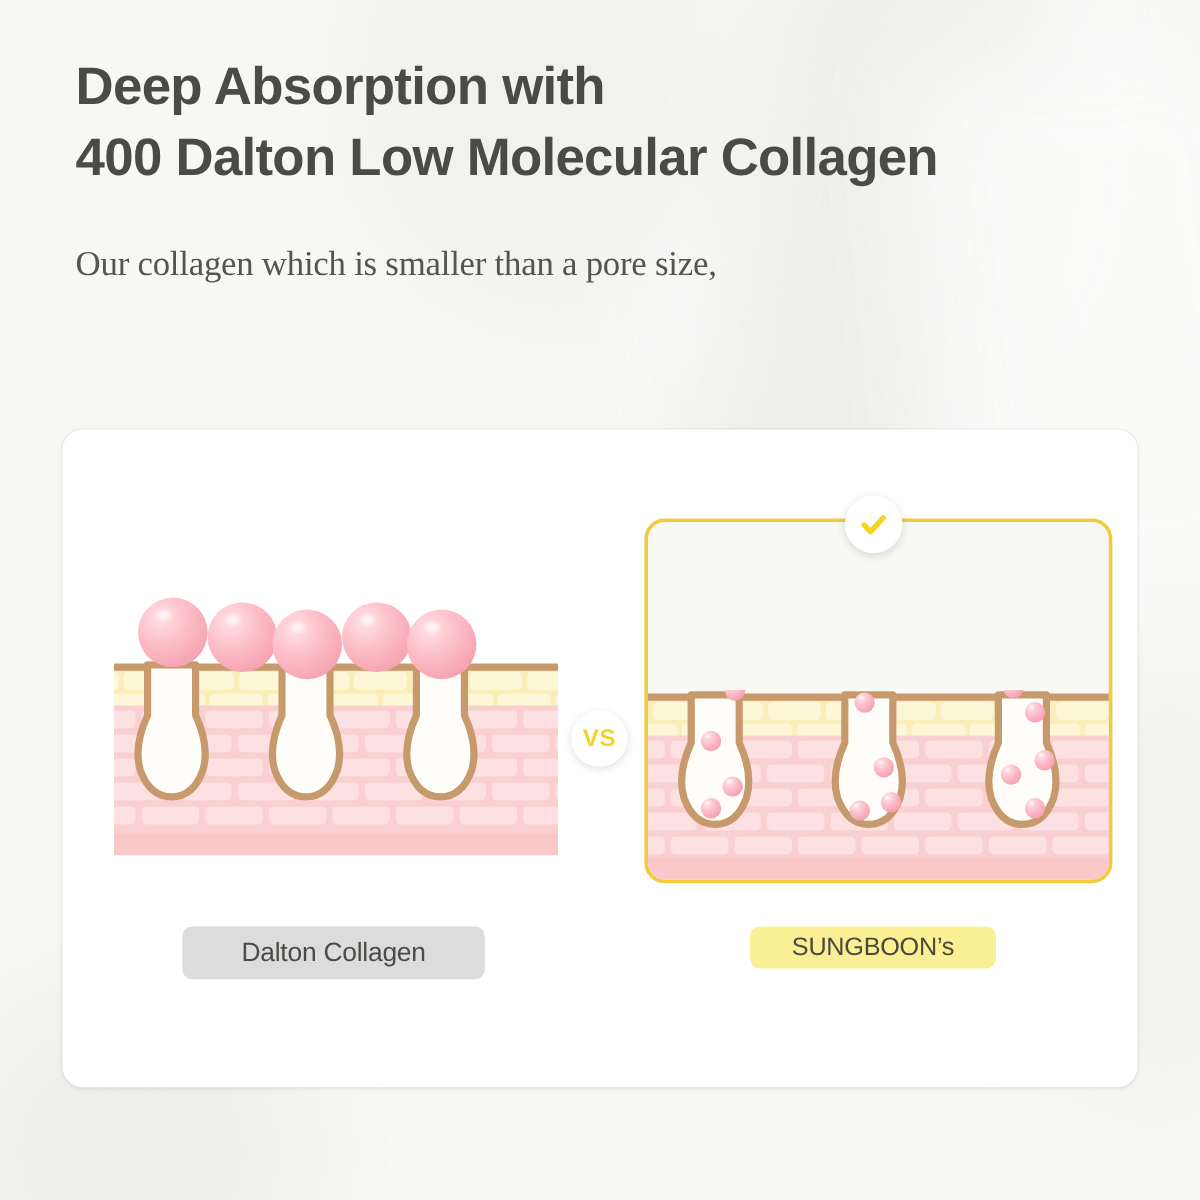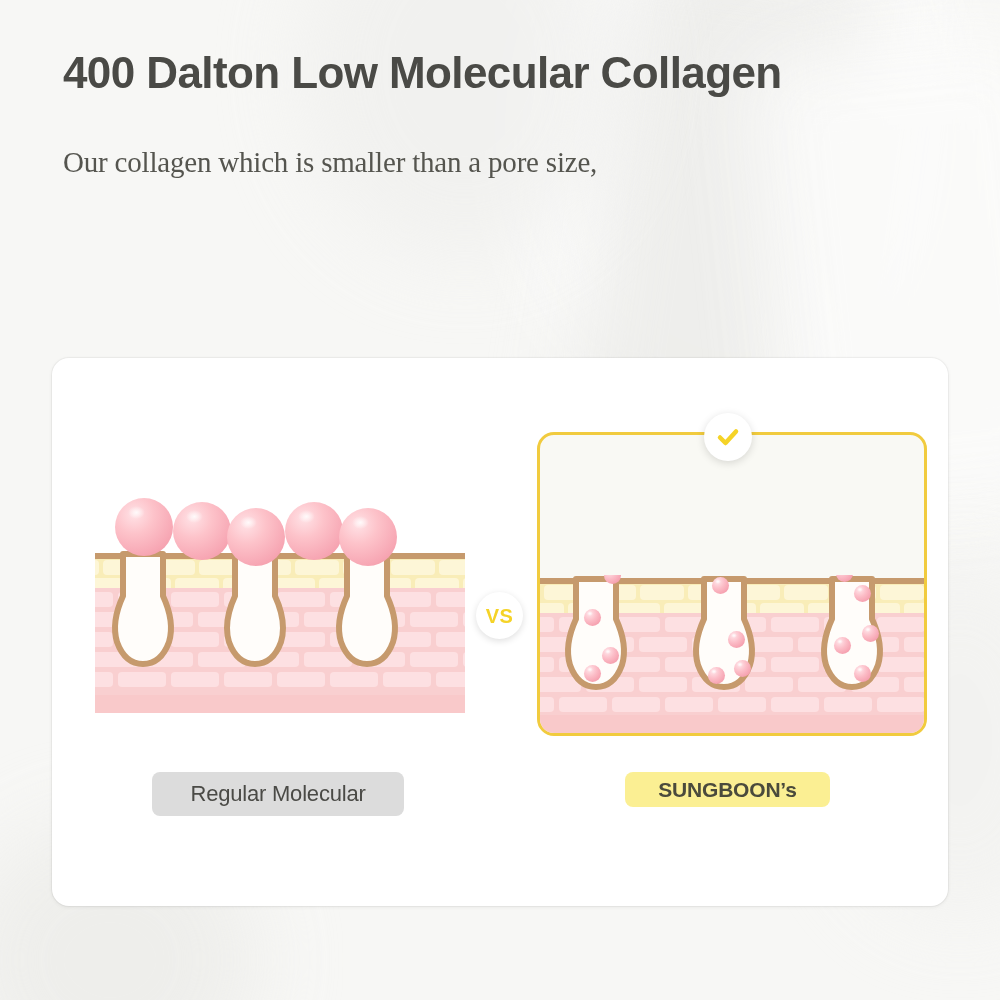--- a/index.html
+++ b/index.html
@@ -100,21 +100,21 @@
     position:absolute;display:flex;align-items:center;justify-content:center;
     border-radius:8px;white-space:nowrap;z-index:6;
   }
   #label-regular{
     left:152px;top:772px;width:252px;height:44px;background:#dcdcdc;
   }
   #label-regular span{font-size:22px;color:#4a4a46;letter-spacing:-0.2px;}
   #label-brand{
     left:625px;top:772px;width:205px;height:35px;background:#fbef93;
   }
-  #label-brand span{font-size:21px;font-weight:700;color:#4a4a3c;letter-spacing:-0.2px;}
+  #label-brand span{font-size:21px;font-weight:400;color:#4a4a3c;letter-spacing:-0.2px;}
   #label-type{
     left:551px;top:814px;width:352px;height:36px;background:#fbef93;
   }
   #label-type span{font-size:21px;font-weight:700;color:#4a4a3c;letter-spacing:-0.2px;}
 
   
   #right-panel{
     position:absolute;left:537px;top:432px;width:384px;height:298px;
     border:3px solid #f1cb3e;border-radius:17px;
     background:#f9f9f4;overflow:hidden;z-index:4;
@@ -126,20 +126,21 @@
 <div id="bg-art">
   <div class="blob" style="left:520px;top:-150px;width:430px;height:560px;background:#ffffff;opacity:.95;"></div>
   <div class="blob" style="left:600px;top:-60px;width:260px;height:520px;background:#e9e9e6;opacity:.75;border-radius:30px;transform:rotate(8deg);"></div>
   <div class="blob" style="left:770px;top:40px;width:300px;height:470px;background:#fbfbfa;opacity:.9;border-radius:26px;transform:rotate(-6deg);"></div>
   <div class="blob" style="left:300px;top:-120px;width:330px;height:380px;background:#efefed;opacity:.7;"></div>
   <div class="blob" style="left:-40px;top:820px;width:300px;height:280px;background:#ededea;opacity:.85;"></div>
   <div class="blob" style="left:830px;top:560px;width:260px;height:360px;background:#f2f2f0;opacity:.8;"></div>
 </div>
 
 <div id="header">
+  <div class="h-line">Deep Absorption with</div>
   <div class="h-line">400 Dalton Low Molecular Collagen</div>
   <div id="subhead">
     <div class="s-line">Our collagen which is smaller than a pore size,</div>
   </div>
 </div>
 
 <div id="card">
 
   <div class="diagram" style="left:43px;top:130px;width:370px;height:225px;">
 
@@ -377,21 +378,21 @@
     <span>VS</span>
   </div>
 
   <div id="check-badge" style="left:652px;top:55px;">
     <svg width="28" height="28" viewBox="0 0 28 28">
       <path d="M6 14.5 L11.5 20 L22 8.5" fill="none" stroke="#f5d327" stroke-width="4.5" stroke-linecap="round" stroke-linejoin="round"></path>
     </svg>
   </div>
 
   <div id="label-regular" class="label" style="left:100px;top:414px;">
-    <span>Regular Molecular</span>
+    <span>Dalton Collagen</span>
   </div>
 
   <div id="label-brand" class="label" style="left:573px;top:414px;">
     <span>SUNGBOON’s</span>
   </div>
 
 
 </div>
 
 </body></html>

